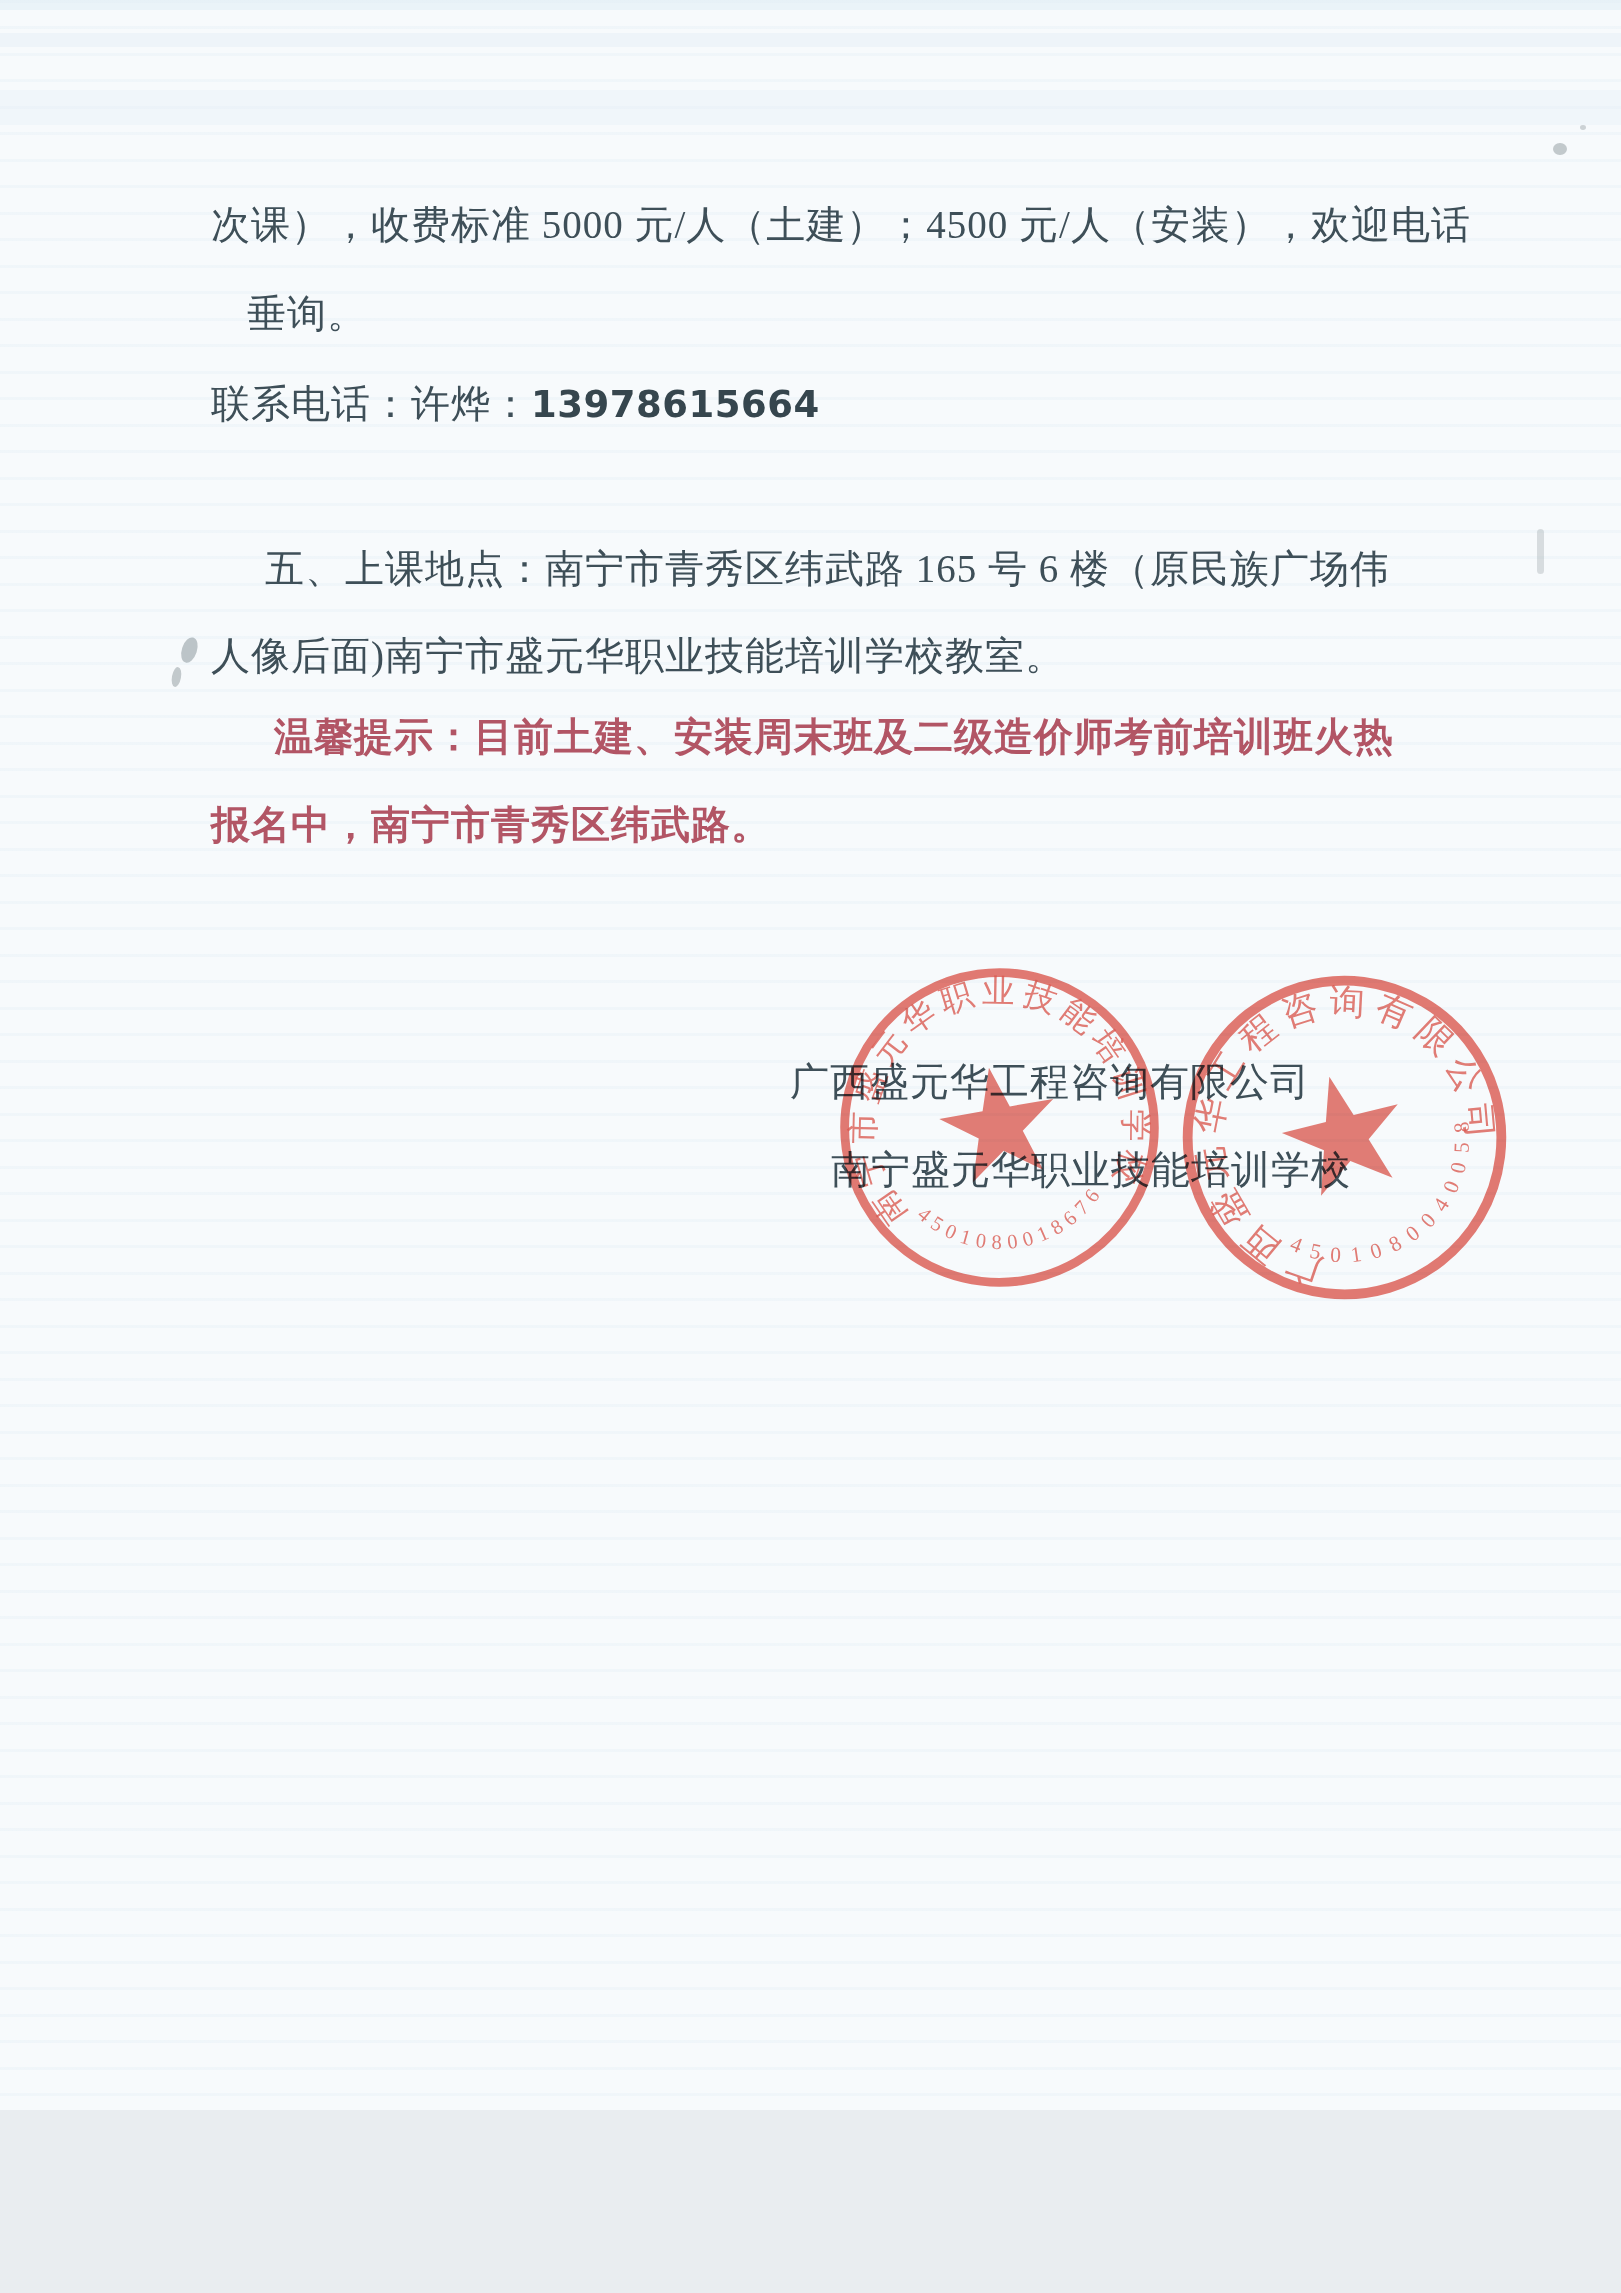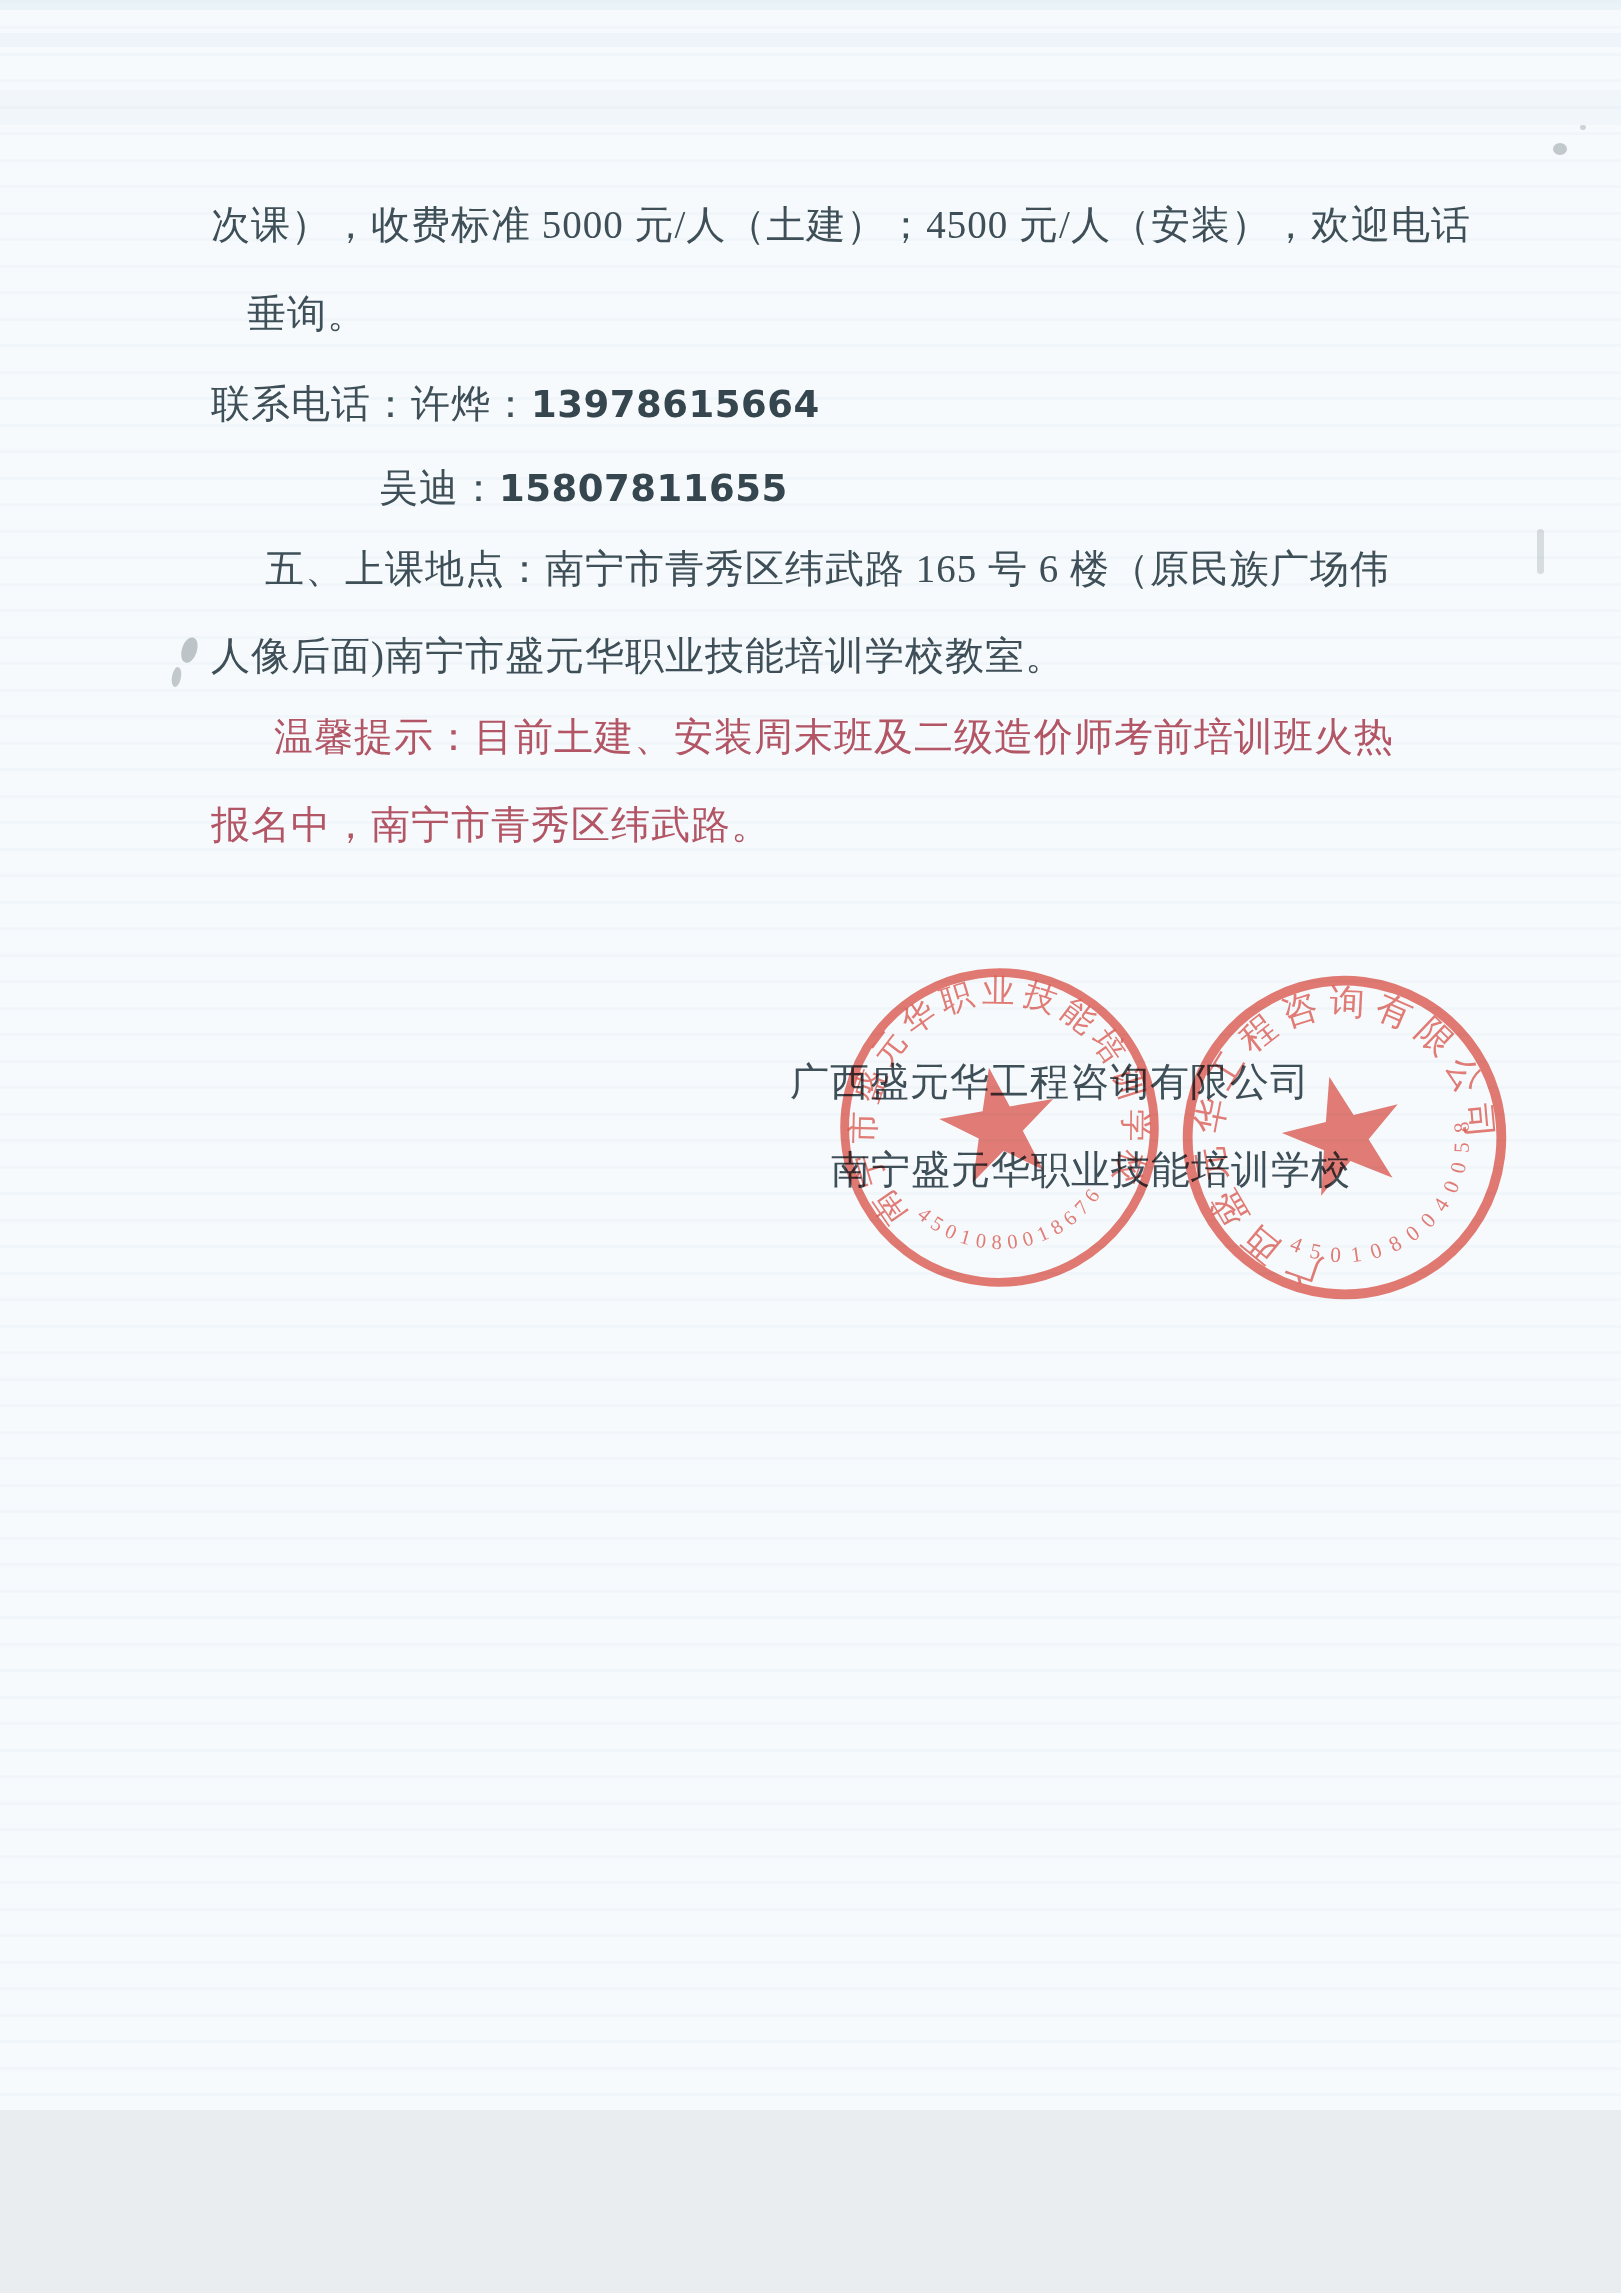--- a/index.html
+++ b/index.html
@@ -31,21 +31,21 @@
   }
   .phone{
     font-family:"DejaVu Sans","Liberation Sans",sans-serif;
     font-weight:700;
     font-size:37px;
     letter-spacing:0.5px;
     color:#36464e;
   }
   .red{
     color:#b25565;
-    font-weight:400;
+    font-weight:700;
   }
   .company{
     position:absolute;
     font-size:39px;
     color:#3e4f58;
     letter-spacing:1px;
     white-space:nowrap;
   }
   .stamp{
     position:absolute;
@@ -67,23 +67,20 @@
   <div class="band" style="top:90px;height:35px;background:rgba(230,241,247,0.4);"></div>
   <div class="band" style="top:2243px;height:2px;background:rgba(186,216,232,0.55);"></div>
   <div class="band" style="top:2274px;height:5.9px;background:rgba(208,229,240,0.55);"></div>
   <div class="band" style="top:2286px;height:7.8px;background:rgba(222,236,244,0.6);"></div>
 
   <div class="textline" style="left:211px;top:201px;">次课），收费标准 5000 元/人（土建）；4500 元/人（安装），欢迎电话</div>
   <div class="textline" style="left:211px;top:290px;margin-left:36px;">垂询。</div>
 
   <div class="textline" style="left:211px;top:380px;">
     <span>联系电话：</span><span>许烨：</span><span class="phone">13978615664</span>
-  </div>
-  <div class="textline" style="left:379px;top:464px;">
-    <span>吴迪：</span><span class="phone">15807811655</span>
   </div>
 
   <div class="textline" style="left:265px;top:545px;">五、上课地点：南宁市青秀区纬武路 165 号 6 楼（原民族广场伟</div>
   <div class="textline" style="left:211px;top:632px;">人像后面)南宁市盛元华职业技能培训学校教室。</div>
 
   <div class="textline red" style="left:274px;top:713px;">温馨提示：目前土建、安装周末班及二级造价师考前培训班火热</div>
   <div class="textline red" style="left:211px;top:801px;">报名中，南宁市青秀区纬武路。</div>
 
   <div class="company" style="left:790px;top:1055px;">广西盛元华工程咨询有限公司</div>
   <div class="company" style="left:790px;top:1143px;margin-left:41px;">南宁盛元华职业技能培训学校</div>

